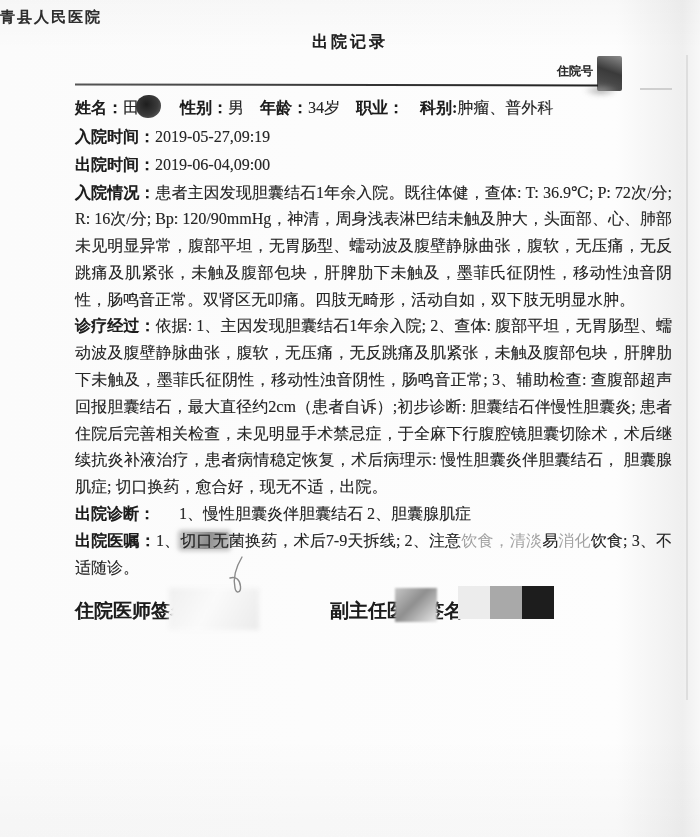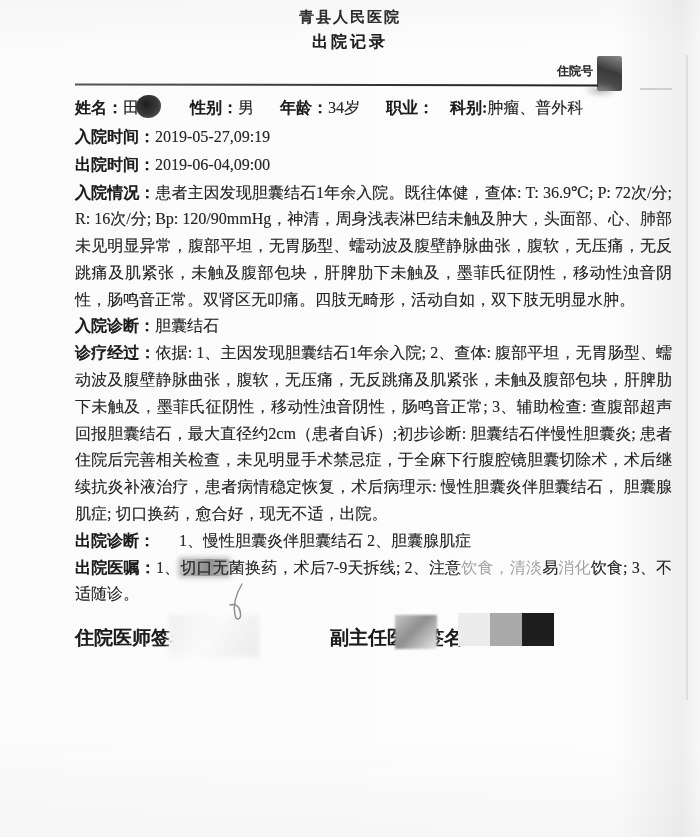--- a/index.html
+++ b/index.html
@@ -11,21 +11,21 @@
   .page{
     position:relative;width:700px;height:837px;overflow:hidden;
     background-image:
       linear-gradient(180deg, rgba(0,0,0,0.02), rgba(0,0,0,0) 6%, rgba(0,0,0,0) 88%, rgba(0,0,0,0.025)),
       linear-gradient(90deg, #fbfbfb 0%, #fdfdfd 88%, #efefef 97.5%, #f8f8f8 100%);
     color:#262626;
     text-shadow:0.3px 0.3px 0.5px rgba(20,20,20,0.35);
   }
   .hospital{
     position:absolute;top:8px;left:0;width:100%;
-    text-align:center;font-size:15px;font-weight:700;letter-spacing:2px;color:#2e2e2e;
+    font-size:15px;font-weight:700;letter-spacing:2px;color:#2e2e2e;
   }
   .doc-title{
     position:absolute;top:32px;left:0;width:100%;
     text-align:center;font-size:16px;font-weight:700;letter-spacing:3px;color:#1f1f1f;
   }
   .admno{
     position:absolute;top:63px;left:557px;
     font-size:12px;font-weight:700;color:#2a2a2a;
   }
   .admno-block{
@@ -51,21 +51,21 @@
     position:absolute;top:55px;left:686px;width:2px;height:645px;
     background:#dedede;
   }
   .content{
     position:absolute;top:94px;left:75px;width:597px;
     font-size:16px;line-height:26.8px;text-align:justify;
   }
   .content p{margin:0;}
   .row{line-height:28.5px;text-align:left;}
   .lbl{font-weight:700;color:#1c1c1c;}
-  .g{margin-left:26px;}
+  .g{margin-left:16px;}
   .g2{margin-left:16px;}
   .val{color:#262626;}
   .blob{
     display:inline-block;width:25px;height:23px;border-radius:50% 46% 52% 48%;
     background:radial-gradient(circle at 42% 40%,#1e1e1e 0%,#3a3a3a 55%,#6e6e6e 100%);
     vertical-align:-5px;margin:0 3px 0 -3px;filter:blur(0.6px);
   }
   .dx-indent{margin-left:24px;}
   .smudge{
     background:linear-gradient(105deg,#cccccc 0%,#8d8d8d 55%,#c0c0c0 100%);
@@ -114,21 +114,20 @@
   <div class="content">
 
     <p class="row"><span class="lbl">姓名：</span><span class="val">田</span><span class="blob"></span><span class="lbl g">性别：</span><span class="val">男</span><span class="lbl g">年龄：</span><span class="val">34岁</span><span class="lbl g">职业：</span><span class="lbl g2">科别:</span><span class="val">肿瘤、普外科</span></p>
 
     <p class="row"><span class="lbl">入院时间：</span><span class="val">2019-05-27,09:19</span></p>
 
     <p class="row"><span class="lbl">出院时间：</span><span class="val">2019-06-04,09:00</span></p>
 
     <p><span class="lbl">入院情况：</span><span class="val">患者主因发现胆囊结石1年余入院。既往体健，查体: T: 36.9℃; P: 72次/分; R: 16次/分; Bp: 120/90mmHg，神清，周身浅表淋巴结未触及肿大，头面部、心、肺部未见明显异常，腹部平坦，无胃肠型、蠕动波及腹壁静脉曲张，腹软，无压痛，无反跳痛及肌紧张，未触及腹部包块，肝脾肋下未触及，墨菲氏征阴性，移动性浊音阴性，肠鸣音正常。双肾区无叩痛。四肢无畸形，活动自如，双下肢无明显水肿。</span></p>
 
-    <p><span class="lbl">入院诊断：</span><span class="val">胆囊结石</span></p>
 
     <p><span class="lbl">诊疗经过：</span><span class="val">依据: 1、主因发现胆囊结石1年余入院; 2、查体: 腹部平坦，无胃肠型、蠕动波及腹壁静脉曲张，腹软，无压痛，无反跳痛及肌紧张，未触及腹部包块，肝脾肋下未触及，墨菲氏征阴性，移动性浊音阴性，肠鸣音正常; 3、辅助检查: 查腹部超声回报胆囊结石，最大直径约2cm（患者自诉）;初步诊断: 胆囊结石伴慢性胆囊炎; 患者住院后完善相关检查，未见明显手术禁忌症，于全麻下行腹腔镜胆囊切除术，术后继续抗炎补液治疗，患者病情稳定恢复，术后病理示: 慢性胆囊炎伴胆囊结石， 胆囊腺肌症; 切口换药，愈合好，现无不适，出院。</span></p>
 
     <p><span class="lbl">出院诊断：</span><span class="val dx-indent">1、慢性胆囊炎伴胆囊结石 2、胆囊腺肌症</span></p>
 
 
     <p><span class="lbl">出院医嘱：</span><span class="val">1、</span><span class="val smudge">切口无</span><span class="val">菌换药，术后7-9天拆线; 2、注意</span><span class="val faded">饮食，清淡</span><span class="val">易</span><span class="val faded">消化</span><span class="val">饮食; 3、不适随诊。</span></p>
 
     <div class="sig-row">
       <span class="sig-label resident">住院医师签名</span>

